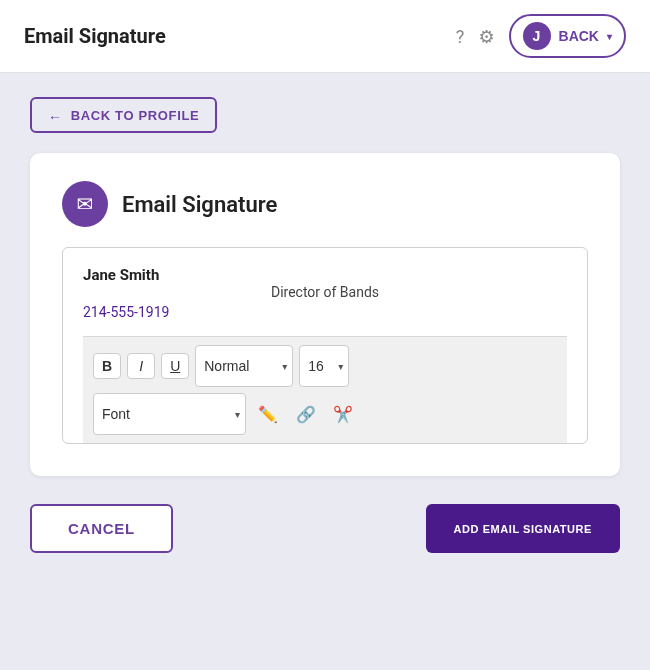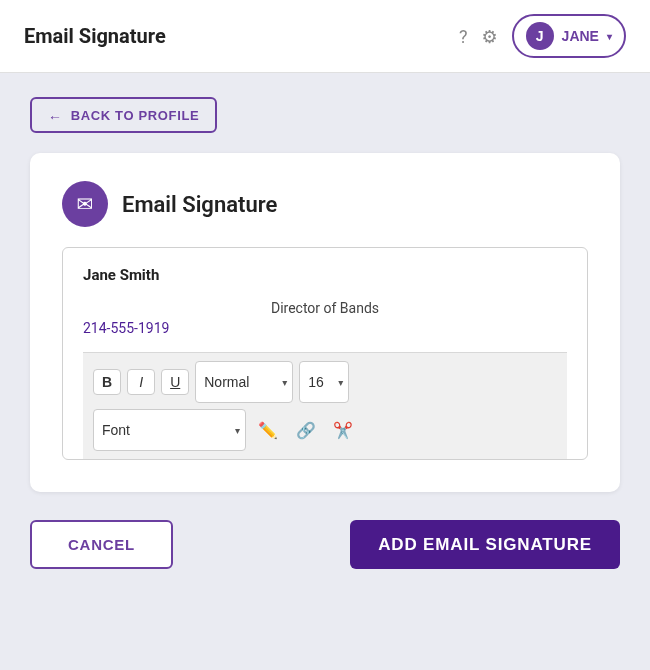--- a/index.html
+++ b/index.html
@@ -145,21 +145,21 @@
     }
 
     .signature-text {
       margin-bottom: 16px;
     }
 
     .signature-name {
       font-weight: 700;
       font-size: 15px;
       color: #222;
-      margin-bottom: 16px;
+      margin-bottom: 0;
     }
 
     .signature-title-text {
       font-size: 14px;
       color: #444;
       margin-bottom: 4px;
       text-align: center;
     }
 
     .signature-phone {
@@ -261,40 +261,40 @@
       cursor: pointer;
       text-transform: uppercase;
     }
 
     .add-btn {
       padding: 14px 28px;
       border: none;
       border-radius: 6px;
       background: #4a1a8a;
       color: #fff;
-      font-size: 17px;
+      font-size: 11px;
       font-weight: 700;
       letter-spacing: 0.05em;
       cursor: pointer;
       text-transform: uppercase;
     }
   </style>
 </head>
 <body>
 
 <div class="header">
   <span class="header-title">Email Signature</span>
   <div class="header-right">
     <span class="header-icon">?</span>
     <span class="header-icon">⚙</span>
     <button class="user-button">
       <div class="user-avatar">
         <span>J</span>
       </div>
-      <span>JANE</span>
+      <span>BACK</span>
       <span class="chevron-down">▾</span>
     </button>
   </div>
 </div>
 
 <div class="main">
 
   <button class="back-btn">
     <span class="arrow">←</span>
     <span>BACK TO PROFILE</span>

